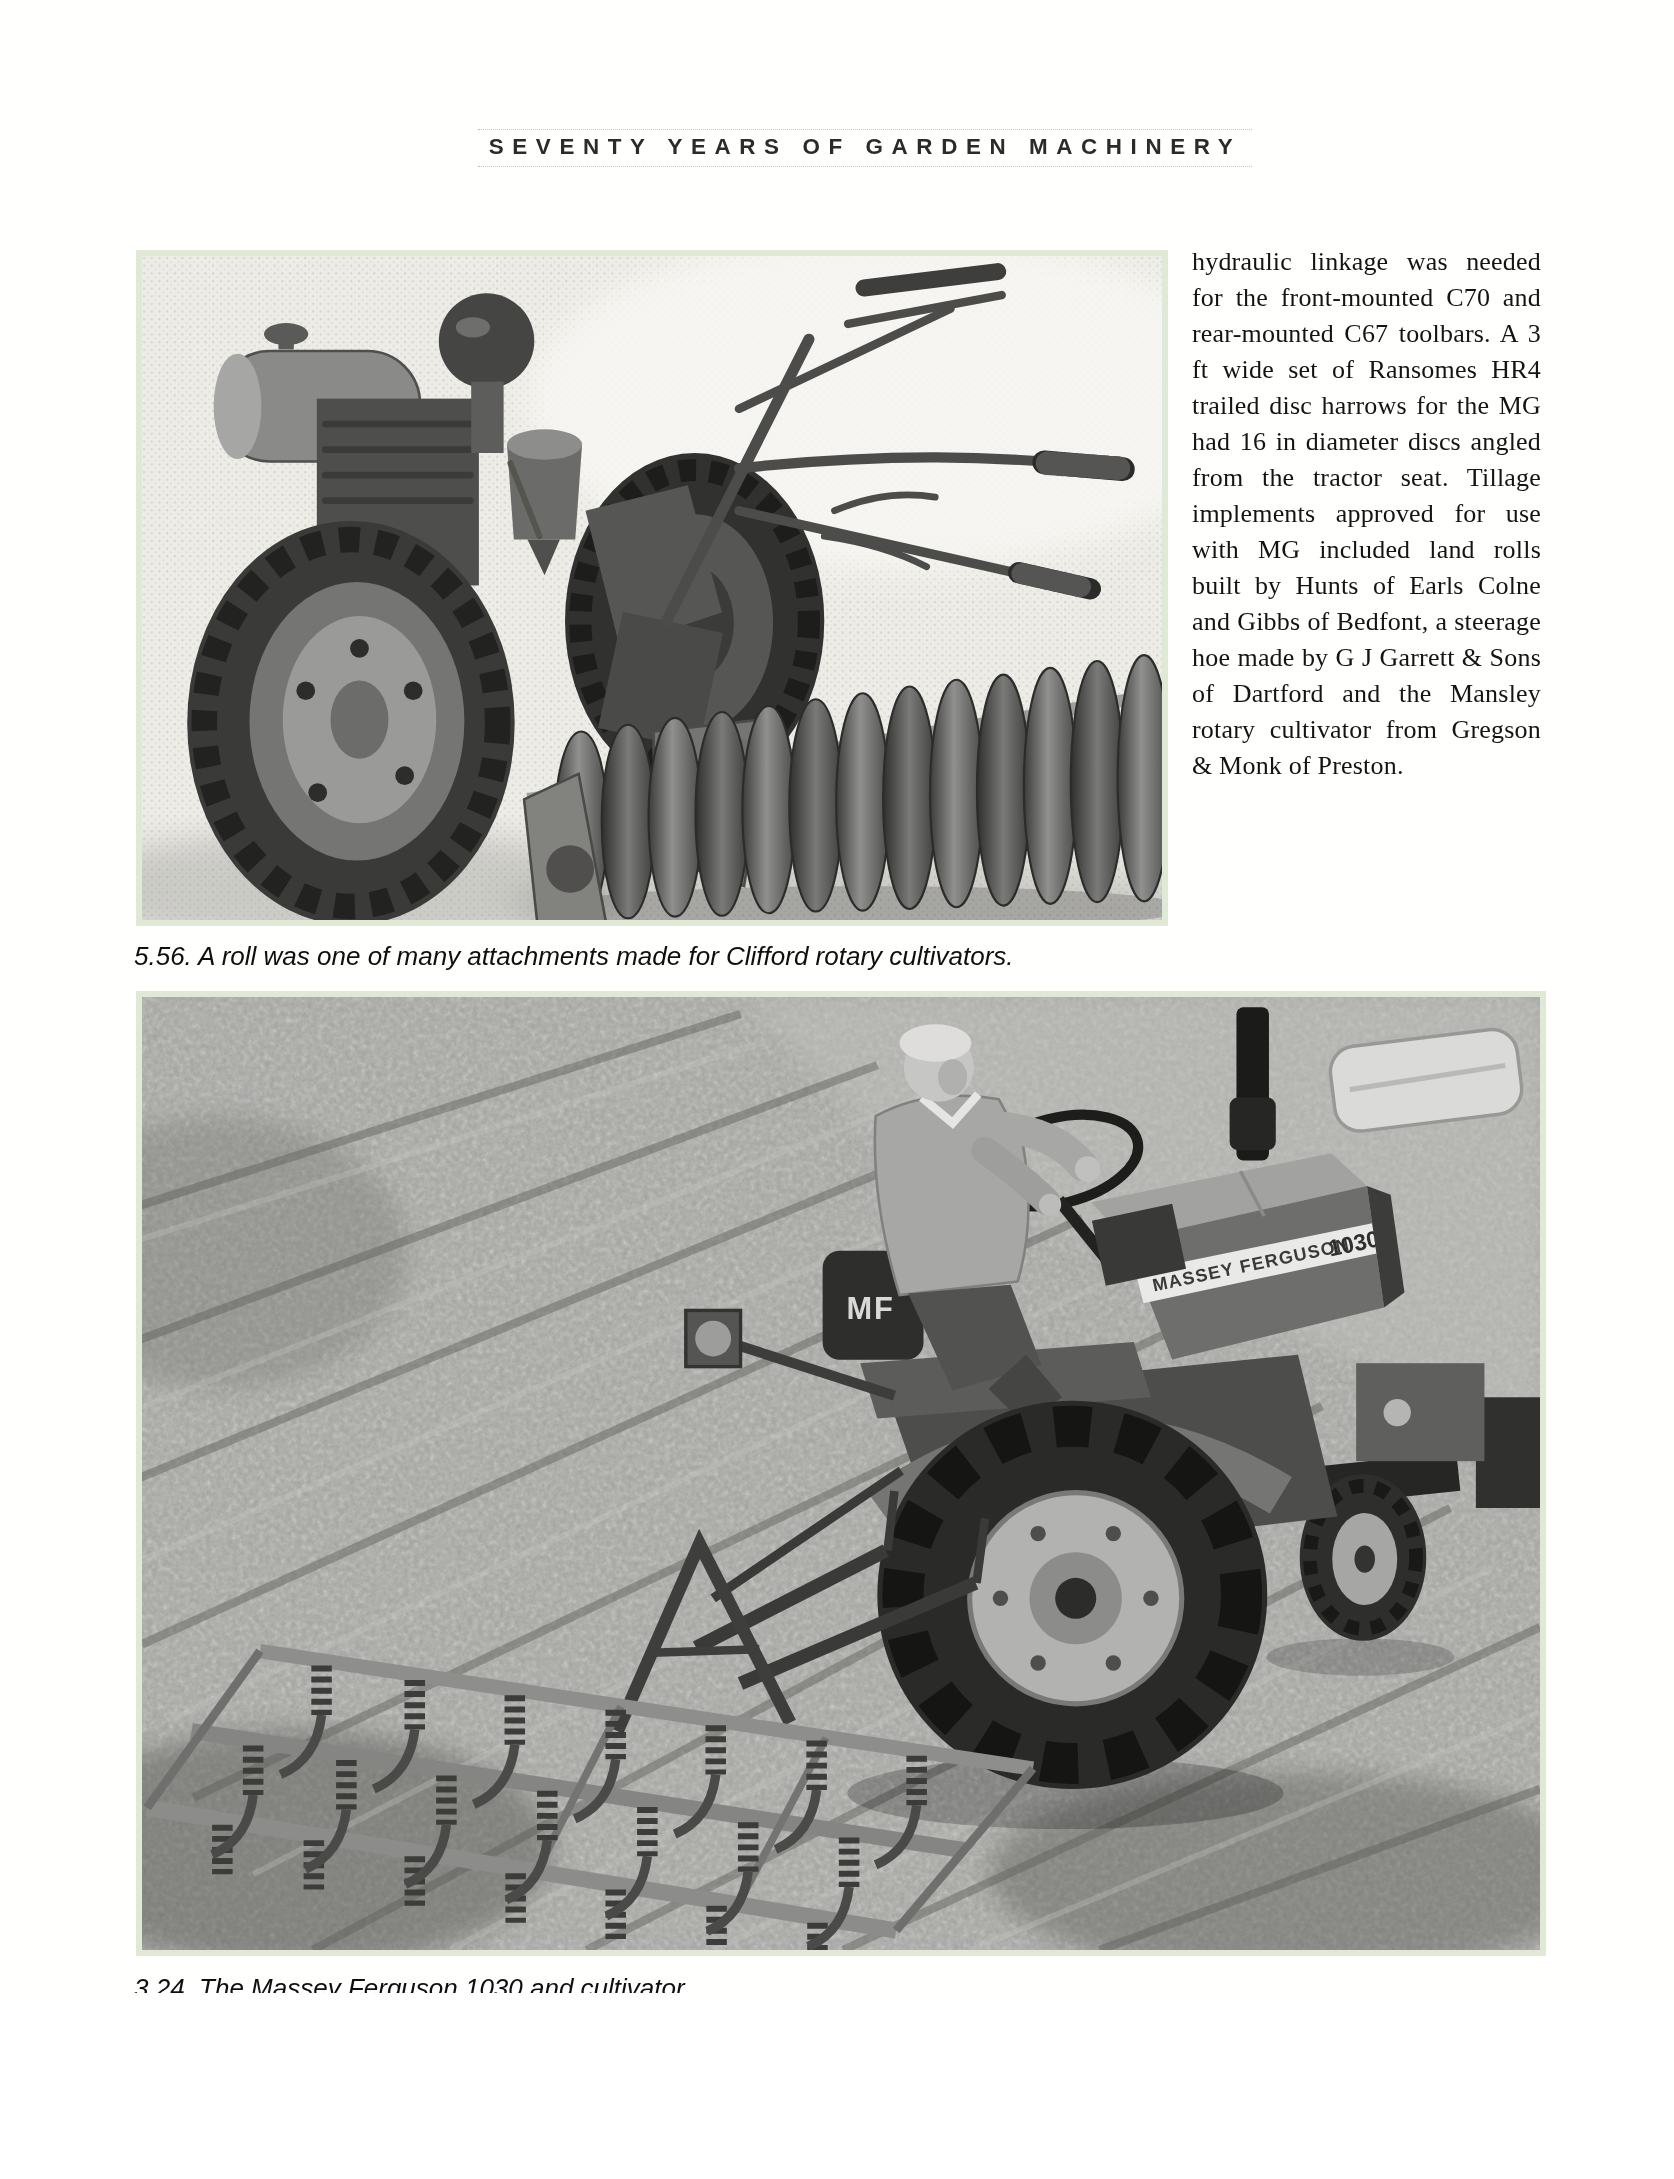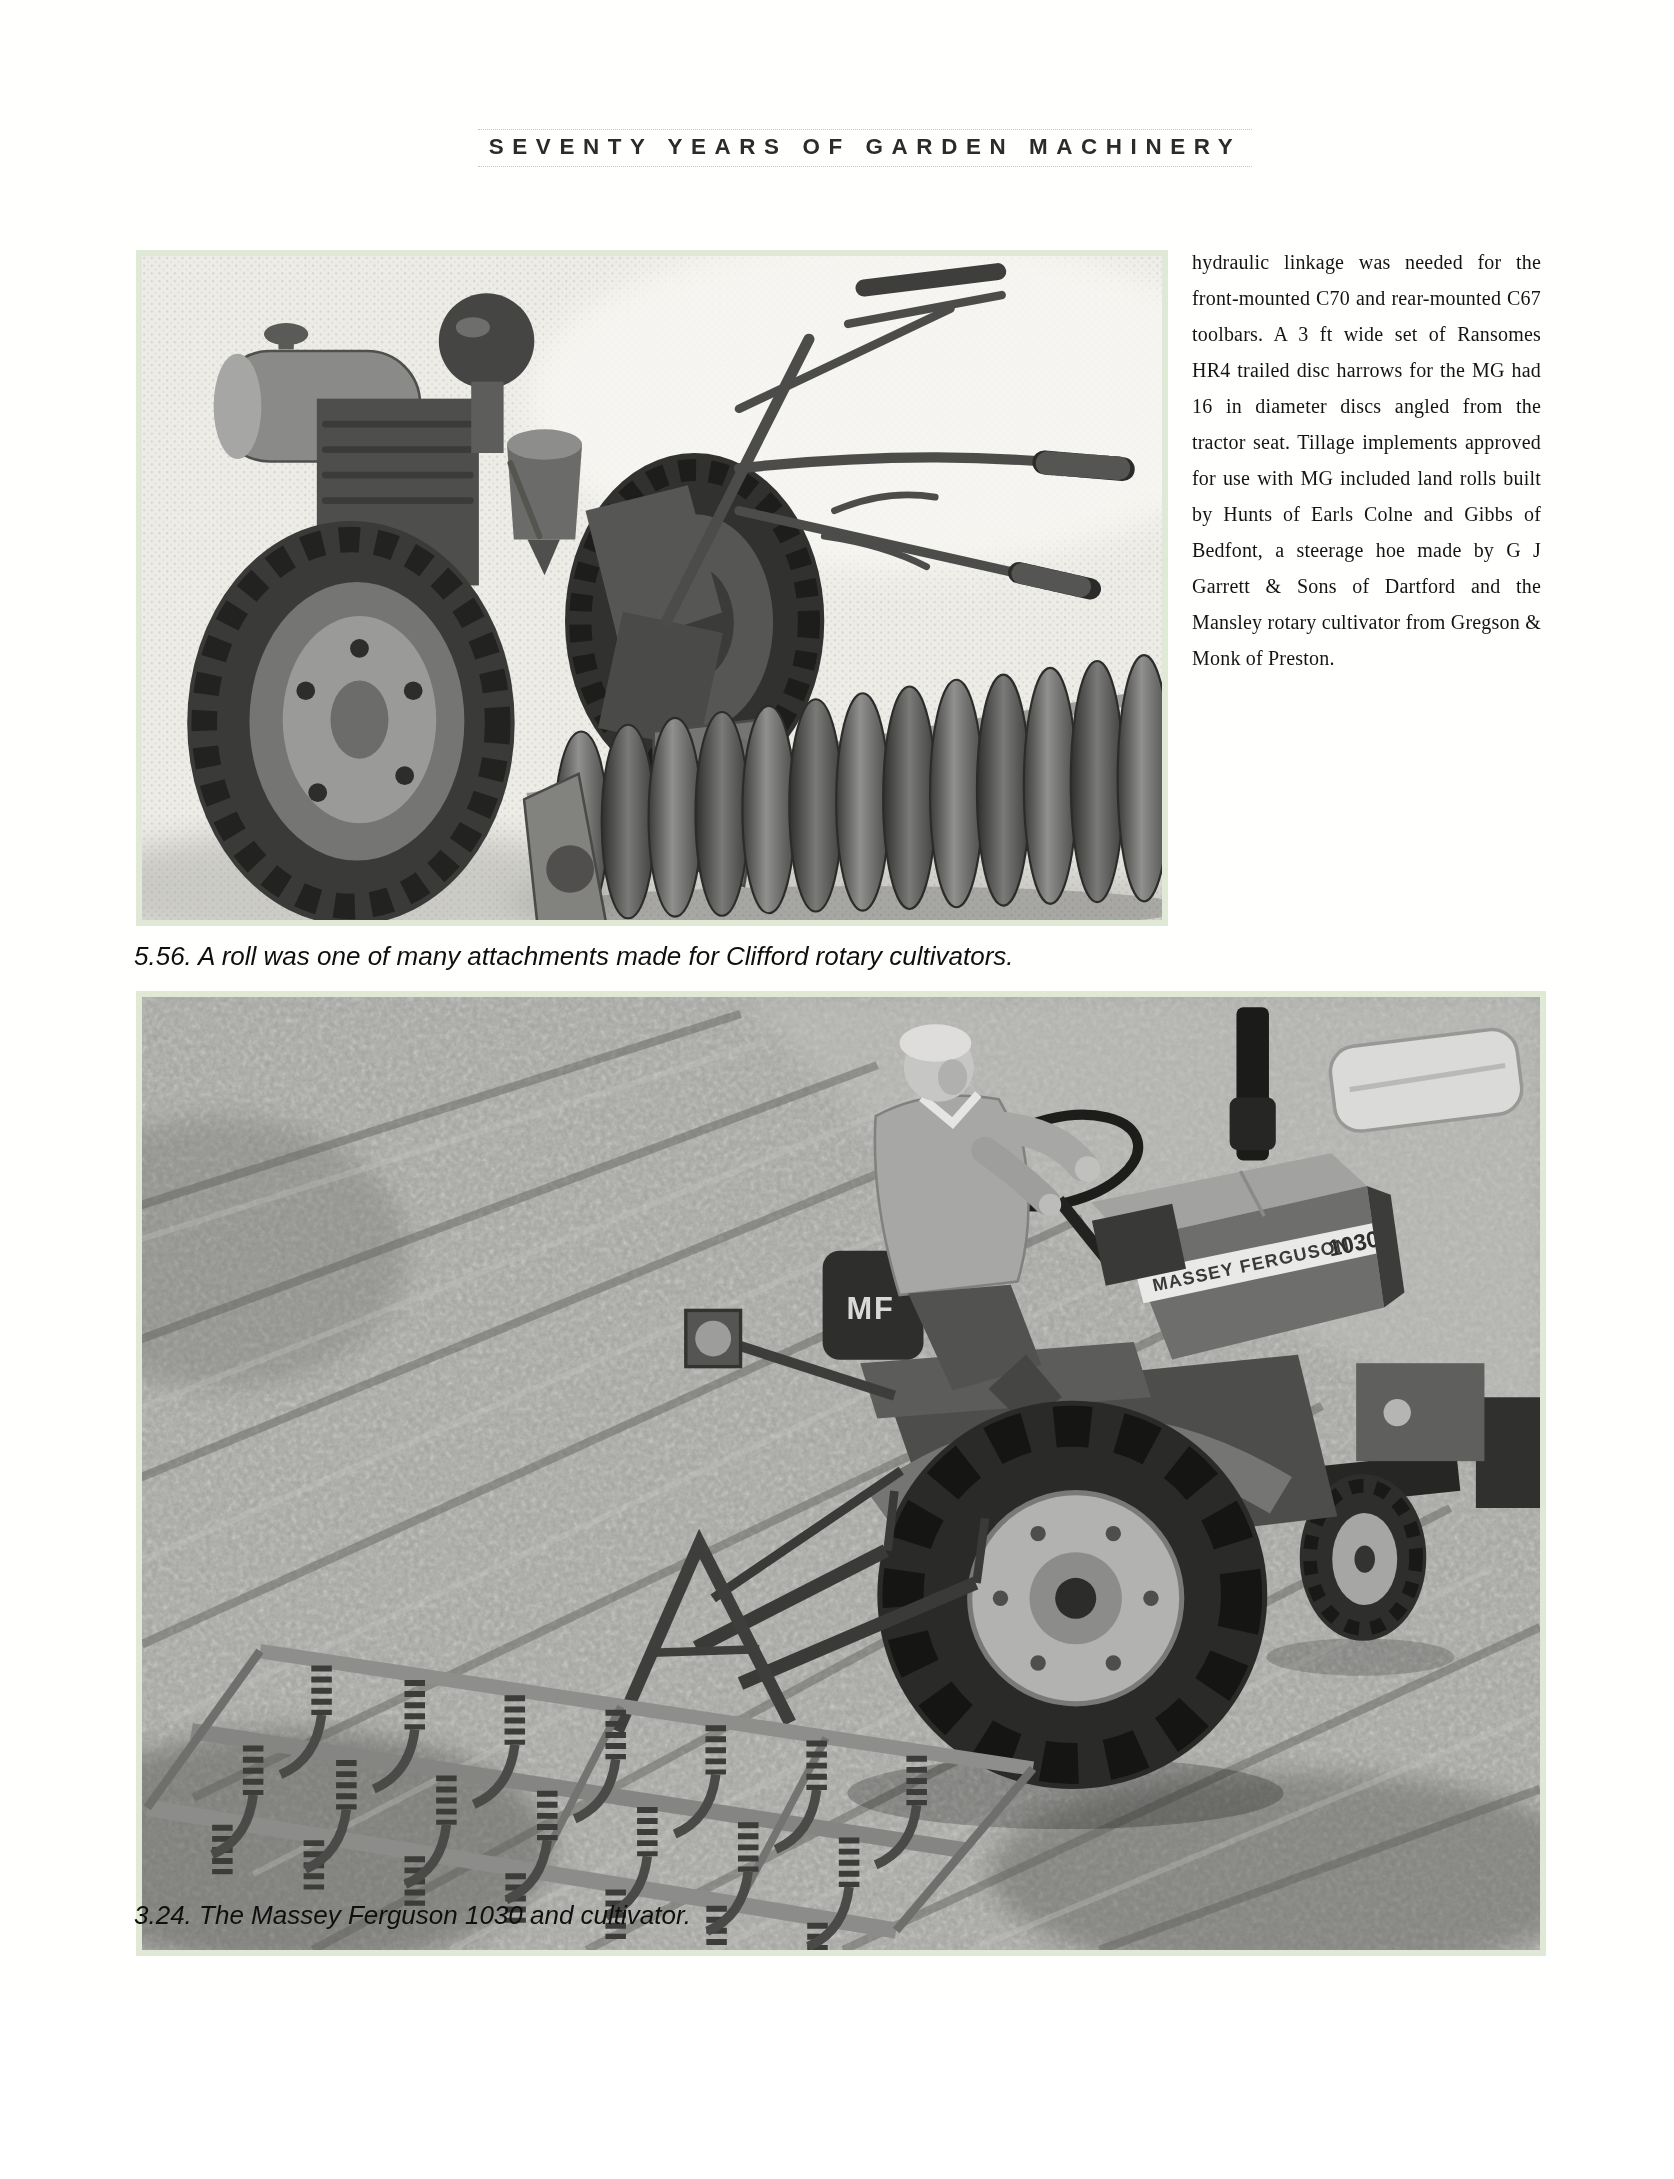--- a/index.html
+++ b/index.html
@@ -9,27 +9,27 @@
   .header{position:absolute;left:478px;top:129px;width:774px;text-align:center;}
   .rule{border:0;border-top:1.7px dotted #b3b3ab;opacity:.75;margin:0;}
   .title{font-family:"Liberation Sans",sans-serif;font-size:22.4px;font-weight:700;
          letter-spacing:8.6px;color:#2b2b29;padding:4.3px 0 6px;white-space:nowrap;}
   
   .photo{position:absolute;border:6px solid #dfe9d5;background:#ecebe6;box-sizing:border-box;}
   #photo1{left:136px;top:250px;width:1032px;height:676px;}
   #photo2{left:136px;top:991px;width:1410px;height:965px;}
   .photo svg{display:block;width:100%;height:100%;}
   
-  .bodycol{position:absolute;left:1192px;top:244px;width:349px;font-size:20px;line-height:36px;
+  .bodycol{position:absolute;left:1192px;top:244px;width:349px;font-size:26px;line-height:36px;
            text-align:justify;letter-spacing:0.2px;color:#141414;}
   
   .caption{position:absolute;left:134px;font-family:"Liberation Sans",sans-serif;font-style:italic;
            font-size:26px;color:#0f0f0f;}
   #cap1{top:941px;width:1075px;}
-  #cap2{top:1900px;width:1205px;}
+  #cap2{top:1973px;width:1205px;}
   
   .pagenum{position:absolute;left:0;top:2036px;width:1674px;text-align:left;
            font-family:"Liberation Sans",sans-serif;font-size:28px;font-weight:700;letter-spacing:2.6px;color:#a16207;}
 </style>
 </head>
 <body>
 
 <div class="page">
 
   <div class="header">

